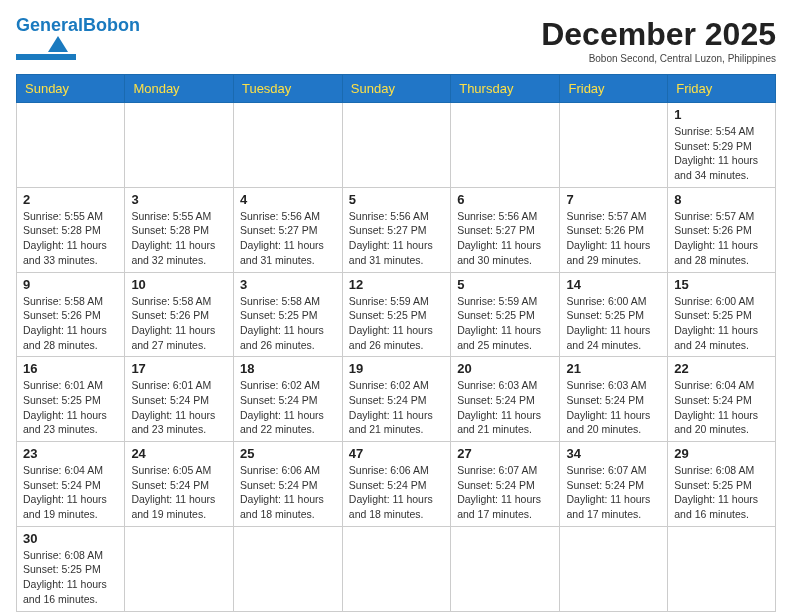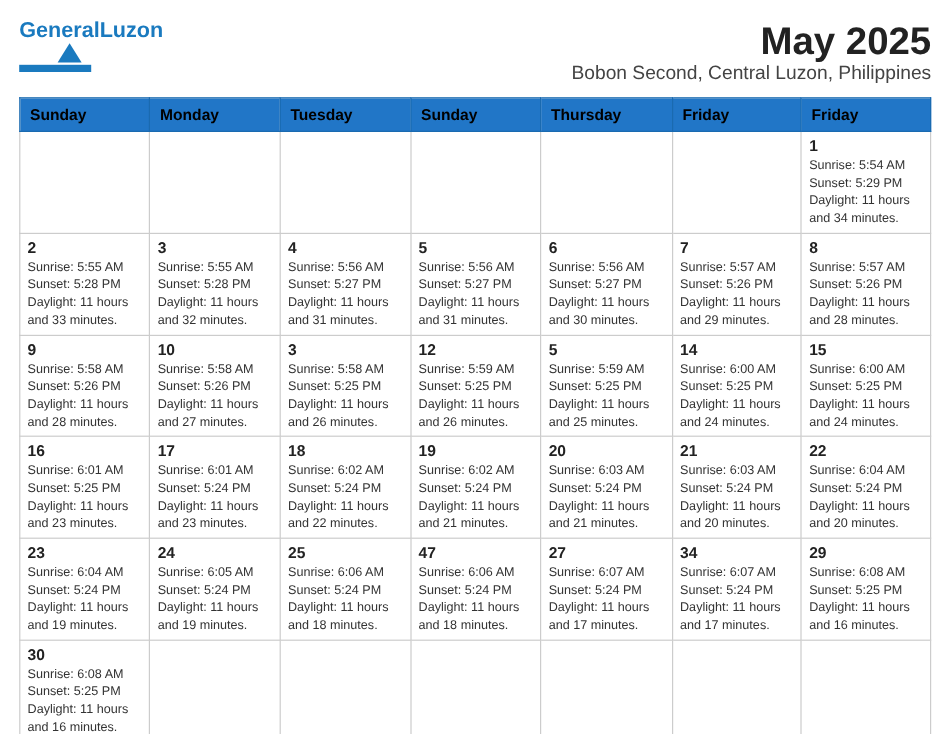--- a/index.html
+++ b/index.html
@@ -39,36 +39,35 @@
     }
     .title-area {
       text-align: right;
     }
     .month-title {
       font-size: 32px;
       font-weight: bold;
       color: #222;
     }
     .location-title {
-      font-size: 16px;
+      font-size: 10px;
       color: #444;
-      text-align: center;
     }
     .calendar-table {
       width: 100%;
       border-collapse: collapse;
       border: 1px solid #ccc;
     }
     .calendar-table th {
       background: #2176c7;
-      color: #000000;
+      color: #fde047;
       text-align: left;
       padding: 6px 8px;
       font-size: 13px;
-      font-weight: bold;
+      font-weight: normal;
       border: 1px solid #1a6ab0;
     }
     .calendar-table td {
       vertical-align: top;
       padding: 4px 6px;
       border: 1px solid #ccc;
       background: #fff;
       width: 113px;
       min-height: 80px;
       font-size: 10.5px;
@@ -90,30 +89,30 @@
       background: #f5f5f5;
     }
   </style>
 </head>
 <body>
 
 <div class="header-area">
   <div class="logo-area">
     <div style="display:flex; align-items:flex-end; gap:2px;">
       <span class="logo-text">
-        <span>General</span><span style="color:#1a7abf;">Luzon</span>
+        <span>General</span><span style="color:#1a7abf;">Bobon</span>
       </span>
     </div>
     <div style="display:flex; align-items:flex-start; margin-top:2px; margin-left:32px;">
       <div style="width:0;height:0;border-left:10px solid transparent;border-right:10px solid transparent;border-bottom:16px solid #1a7abf;"></div>
     </div>
     <div class="logo-blue-bar"></div>
   </div>
   <div class="title-area">
-    <div class="month-title">May 2025</div>
+    <div class="month-title">December 2025</div>
     <div class="location-title">Bobon Second, Central Luzon, Philippines</div>
   </div>
 </div>
 
 <table class="calendar-table">
   <thead>
     <tr>
     <th>Sunday</th>
         <th>Monday</th>
         <th>Tuesday</th>

